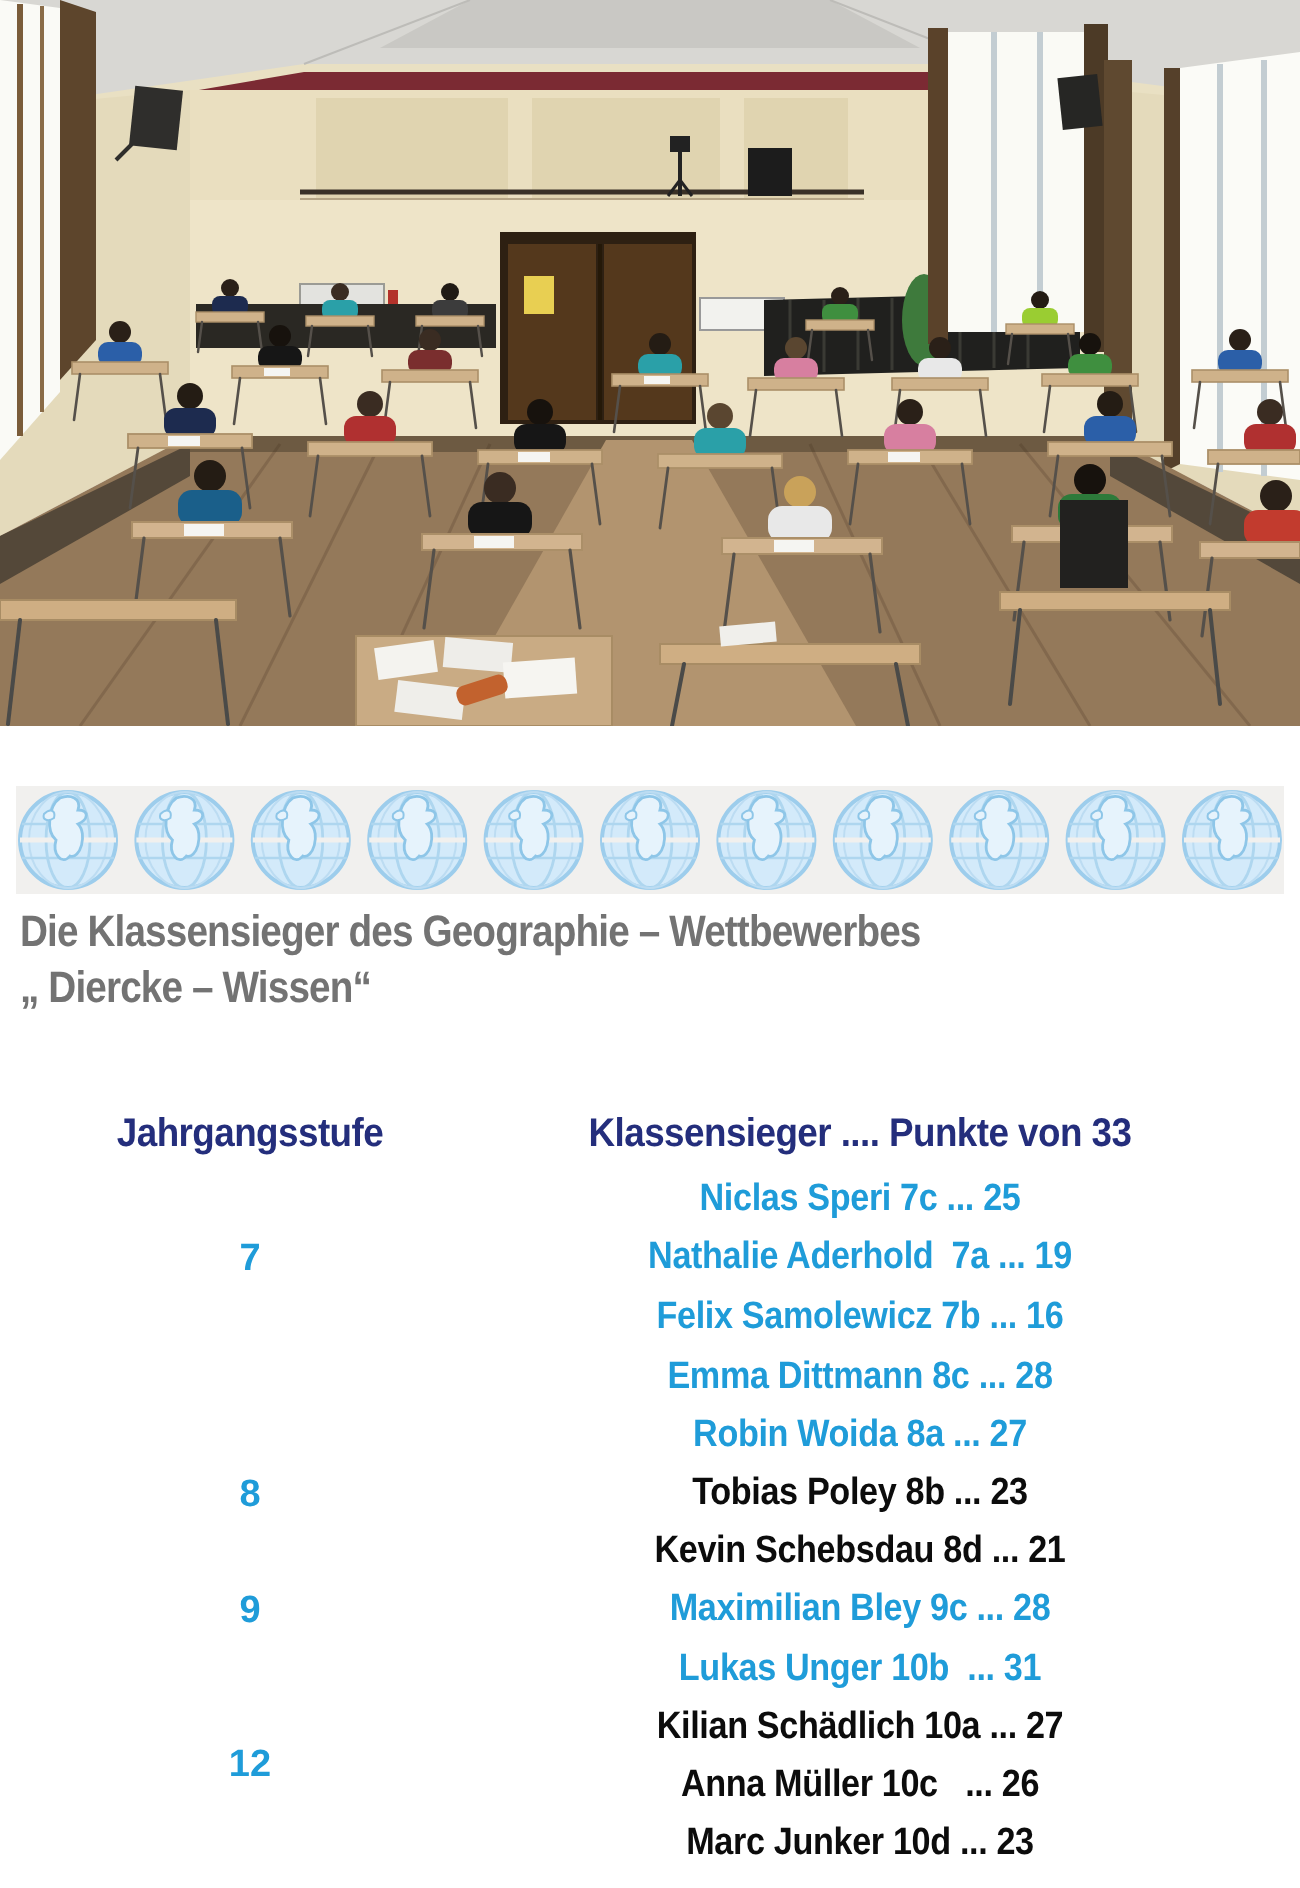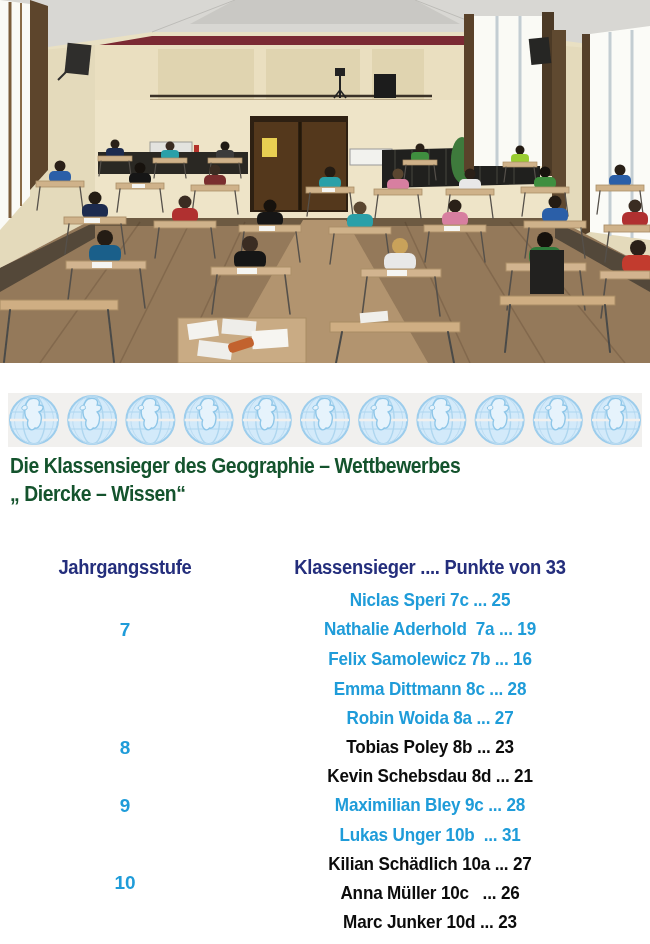--- a/index.html
+++ b/index.html
@@ -8,21 +8,21 @@
 
   
   .photo{position:absolute;left:0;top:0;width:650px;height:363px;overflow:hidden;}
   .photo svg{display:block;}
 
   
   .globe-band{position:absolute;left:8px;top:393px;width:634px;height:54px;
               background:#f1f0ee;}
 
   
-  .heading{position:absolute;left:10px;top:452px;width:620px;color:#14532d;}
+  .heading{position:absolute;left:10px;top:452px;width:620px;color:#737373;}
   .heading .hline{font-size:22px;font-weight:700;line-height:28px;
                   letter-spacing:-0.5px;transform:scaleX(.88);transform-origin:0 50%;
                   white-space:pre;}
 
   
   .thead{position:absolute;font-weight:700;font-size:20px;color:#242e7c;
          text-align:center;letter-spacing:-0.3px;white-space:pre;}
   .thead.col1{left:25px;top:556px;width:200px;transform:scaleX(.92);}
   .thead.col2{left:230px;top:556px;width:400px;transform:scaleX(.92);}
 
@@ -391,21 +391,21 @@
   <div class="hline">Die Klassensieger des Geographie – Wettbewerbes</div>
   <div class="hline">„ Diercke – Wissen“</div>
 </div>
 
 <div class="thead col1">Jahrgangsstufe</div>
 <div class="thead col2">Klassensieger .... Punkte von 33</div>
 
 <div class="grade g7">7</div>
 <div class="grade g8">8</div>
 <div class="grade g9">9</div>
-<div class="grade g10">10</div>
+<div class="grade g10">12</div>
 
 <div class="rows">
   <div class="rrow blue  r0">Niclas Speri 7c ... 25</div>
   <div class="rrow blue  r1">Nathalie Aderhold  7a ... 19</div>
   <div class="rrow blue  r2">Felix Samolewicz 7b ... 16</div>
   <div class="rrow blue  r3">Emma Dittmann 8c ... 28</div>
   <div class="rrow blue  r4">Robin Woida 8a ... 27</div>
   <div class="rrow black r5">Tobias Poley 8b ... 23</div>
   <div class="rrow black r6">Kevin Schebsdau 8d ... 21</div>
   <div class="rrow blue  r7">Maximilian Bley 9c ... 28</div>

